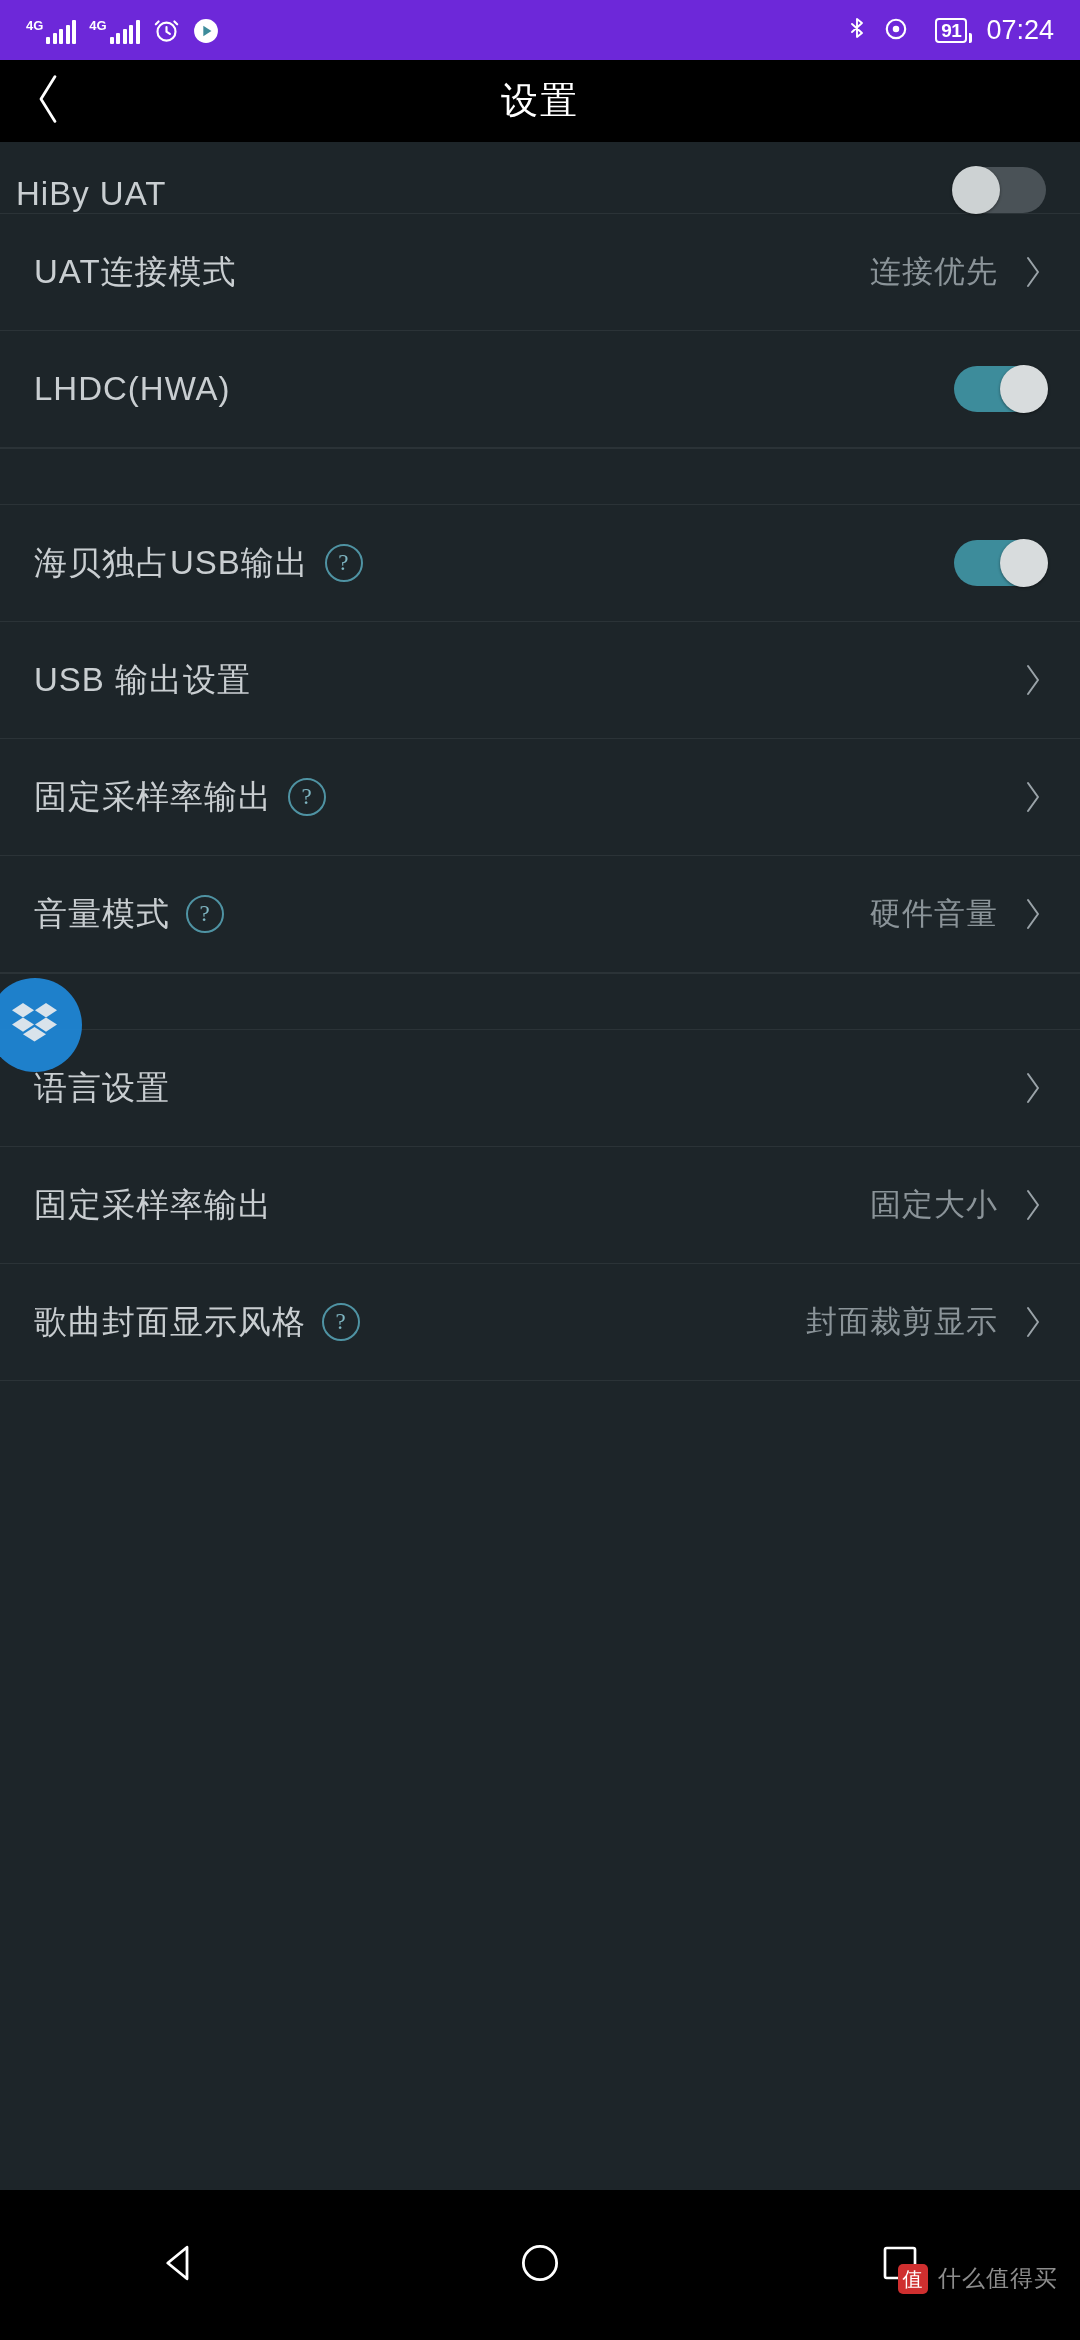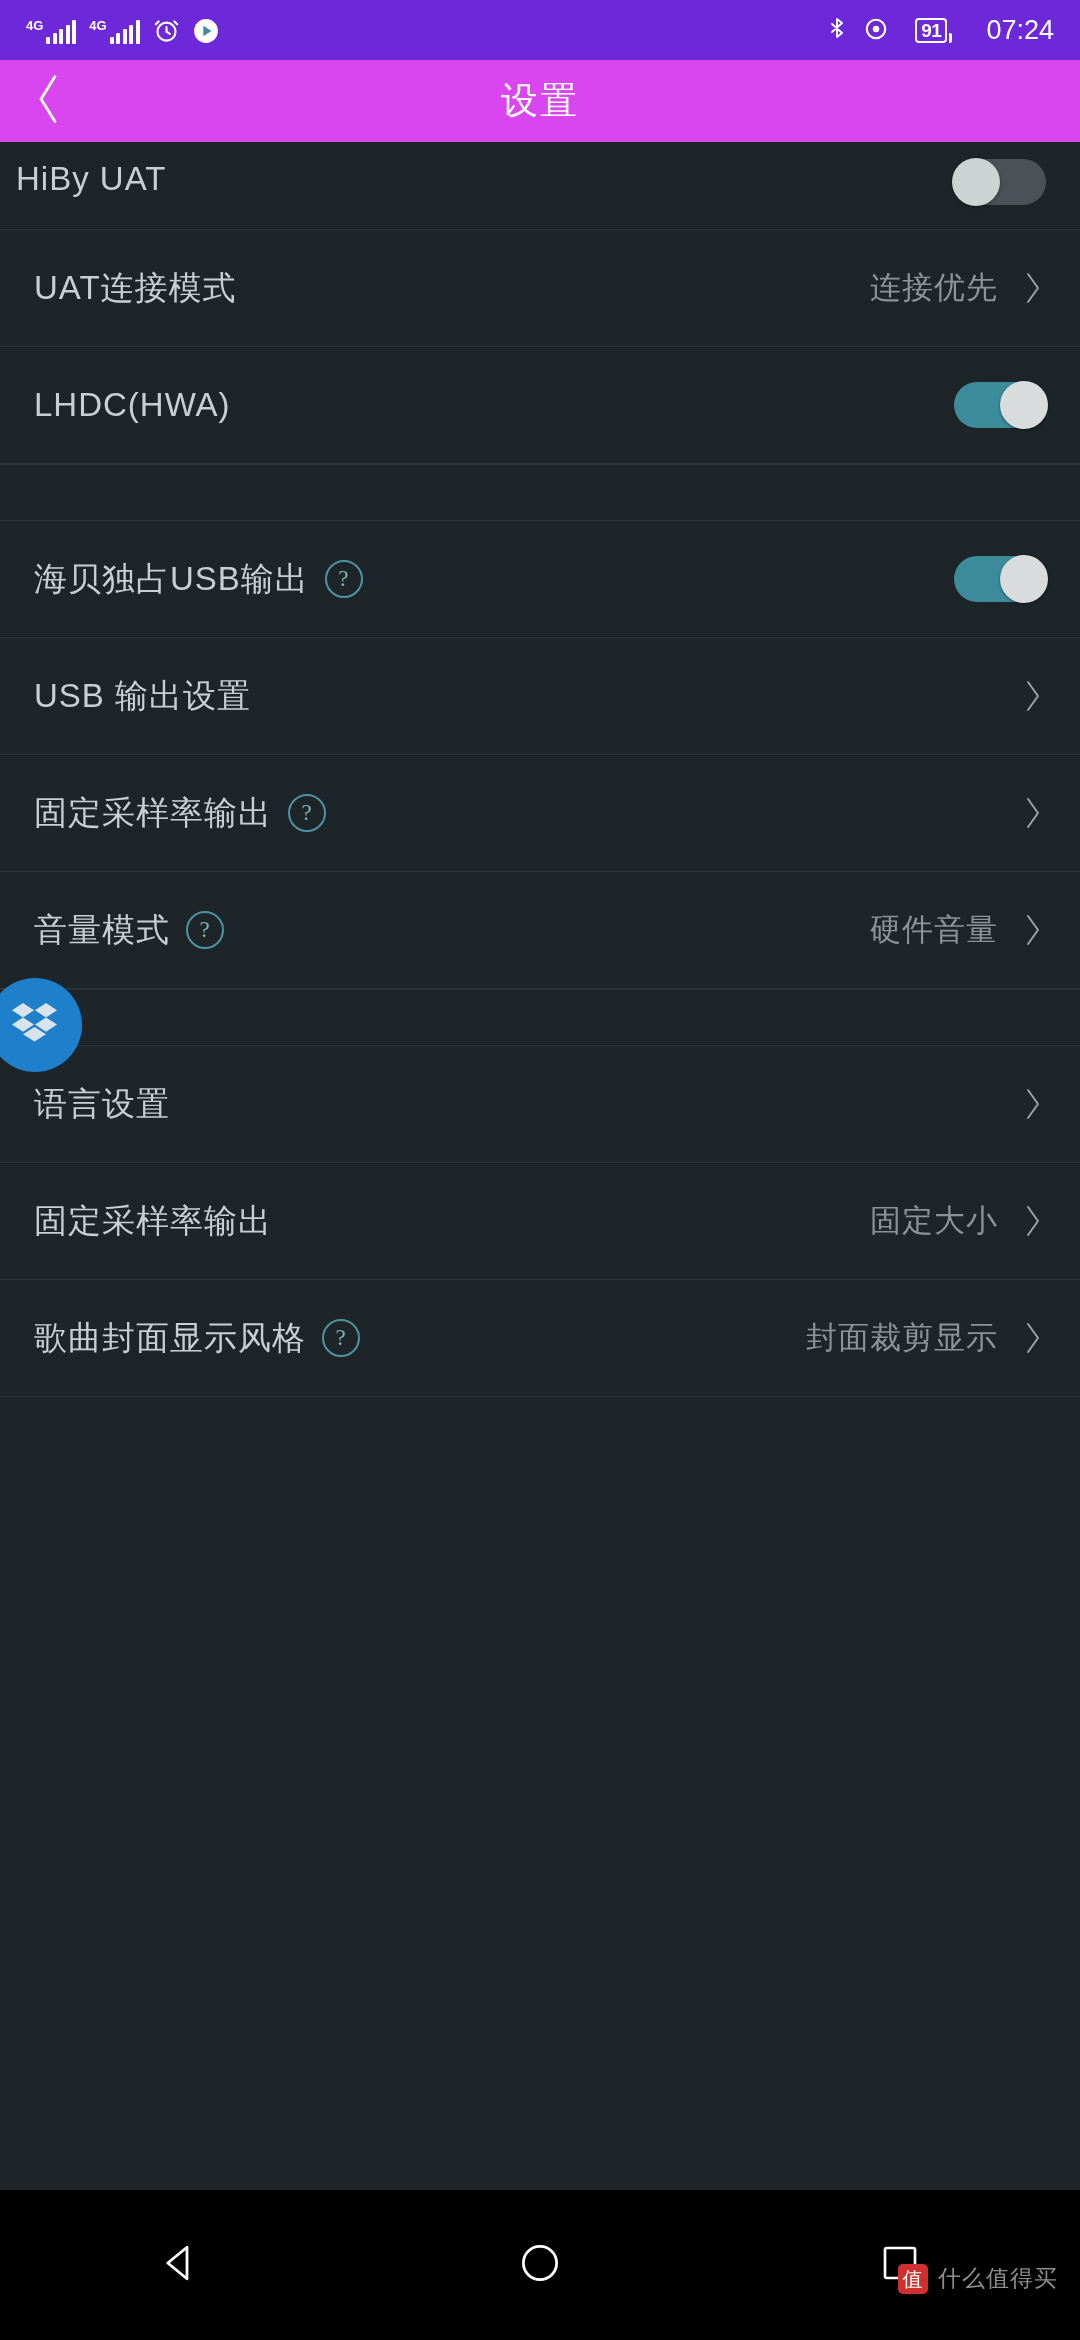--- a/index.html
+++ b/index.html
@@ -37,46 +37,46 @@
   }
   .batt .shell{
     border:2px solid #ffffff; border-radius:4px;
     padding:1px 4px; font-size:19px; line-height:19px;
     font-weight:bold; letter-spacing:-0.5px;
   }
   .batt .tip{
     width:3px; height:10px; background:#ffffff;
     border-radius:0 2px 2px 0; margin-left:2px;
   }
-  .sb-time{ font-size:27px; letter-spacing:0px; margin-left:20px; }
+  .sb-time{ font-size:27px; letter-spacing:0px; margin-left:0; }
 
   
   .appbar{
-    height:82px; background:#d946ef;
+    height:82px; background:#000000;
     display:flex; align-items:center; position:relative;
   }
   .back-btn{
     width:96px; height:82px;
     display:flex; align-items:center; justify-content:center;
   }
   .appbar .title{
     position:absolute; left:0; right:0; text-align:center;
     color:#ffffff; font-size:37px; letter-spacing:2px;
     pointer-events:none;
   }
 
   
   .list{ background:#1d2529; }
   .row{
     height:117px; padding:0 34px;
     display:flex; align-items:center;
     border-bottom:1px solid #2b3337;
     position:relative;
   }
-  .row.clipped{ height:88px; align-items:center; padding-top:0;padding-left:16px; }
+  .row.clipped{ height:72px; align-items:flex-end; padding-top:0;padding-left:16px; }
   .row.clipped .label{ margin-top:-14px; }
   .row.clipped .toggle{ margin-top:-8px; }
 
   .label{
     color:#c9ced1; font-size:33px; letter-spacing:1px;
     display:flex; align-items:center; gap:16px; flex:1;
     white-space:nowrap;
   }
   .value{
     color:#8b9499; font-size:31px; letter-spacing:1px;

